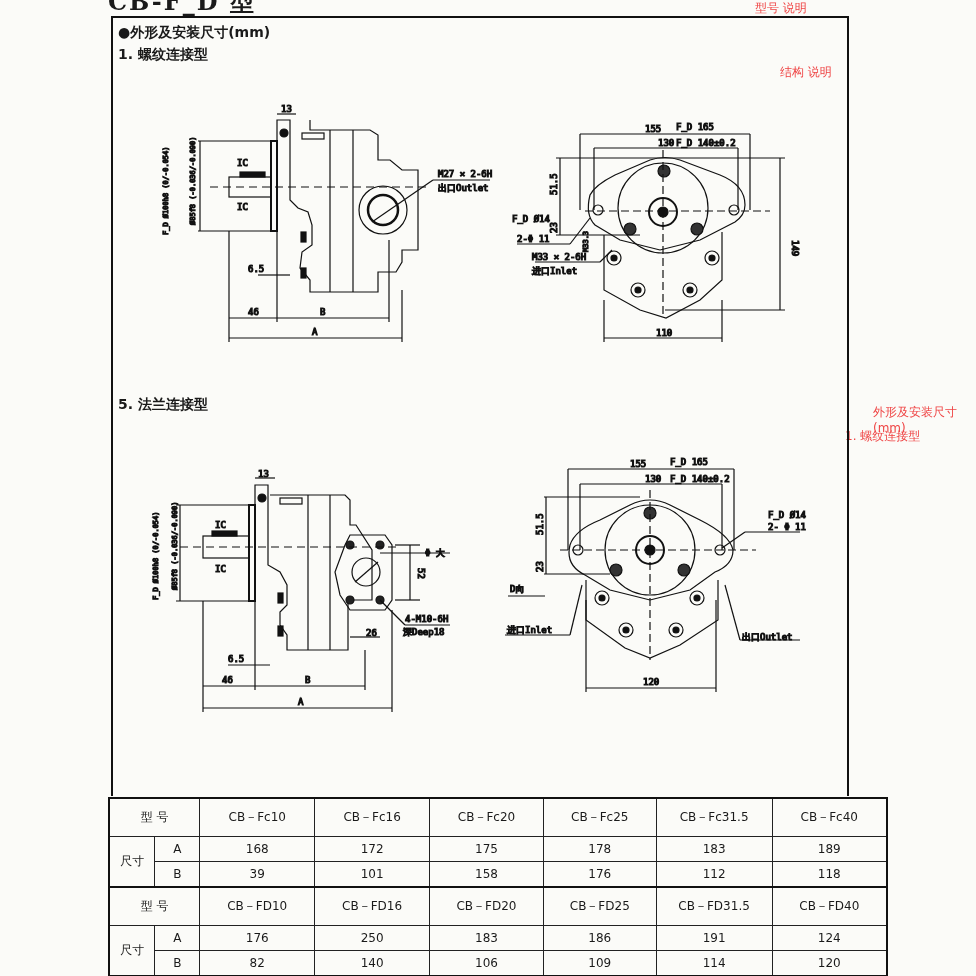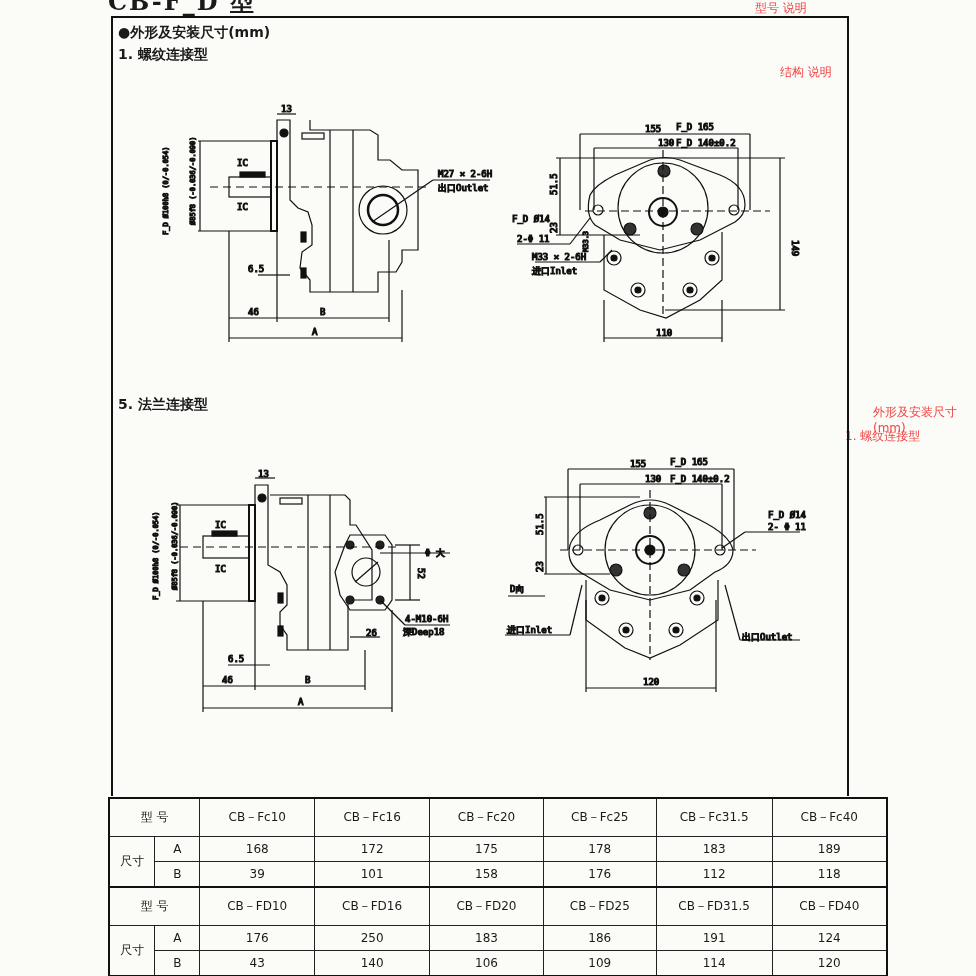--- a/index.html
+++ b/index.html
@@ -298,21 +298,21 @@
     <td>A</td>
     <td>176</td>
     <td>250</td>
     <td>183</td>
     <td>186</td>
     <td>191</td>
     <td>124</td>
   </tr>
   <tr class="val">
     <td>B</td>
-    <td>43</td>
+    <td>82</td>
     <td>140</td>
     <td>106</td>
     <td>109</td>
     <td>114</td>
     <td>120</td>
   </tr>
 </tbody>
   </table>
 
 </body></html>

